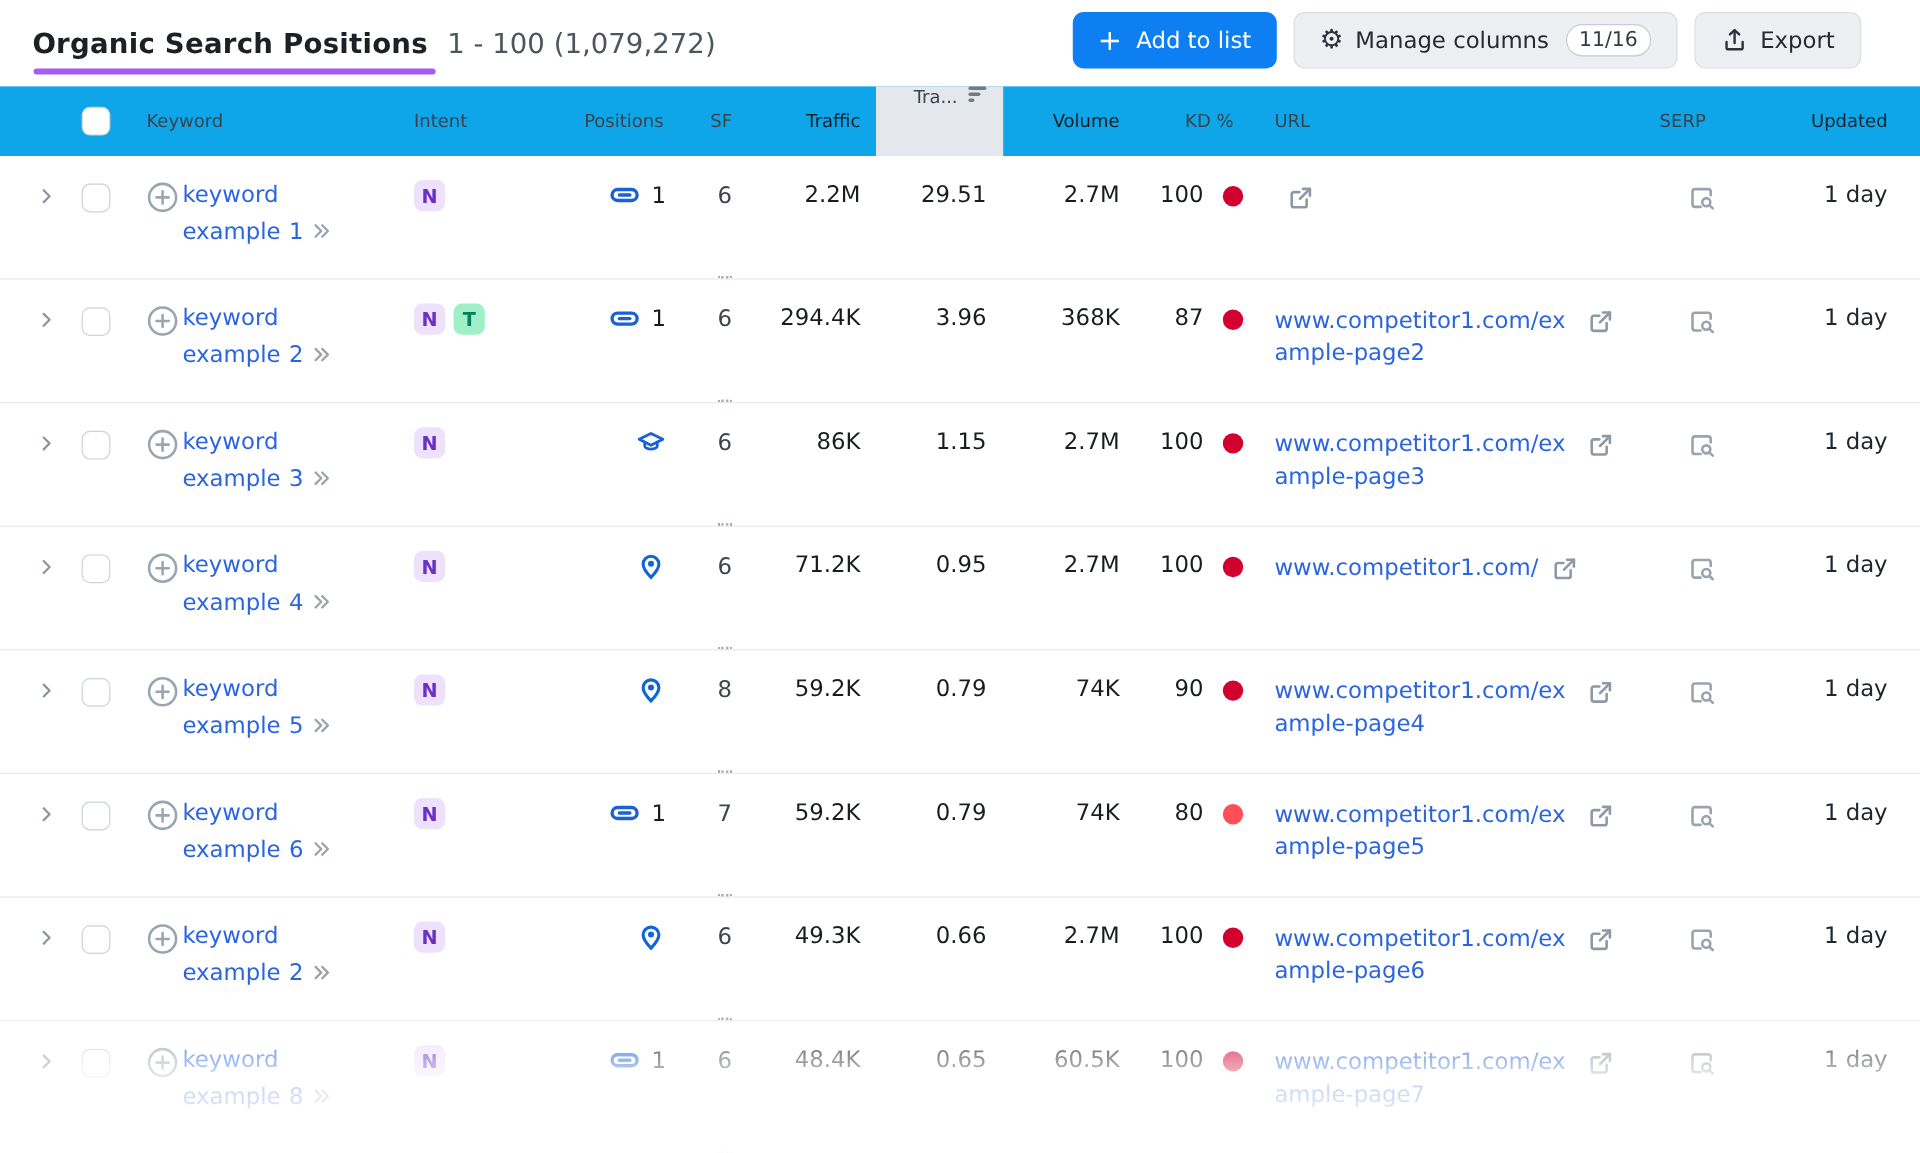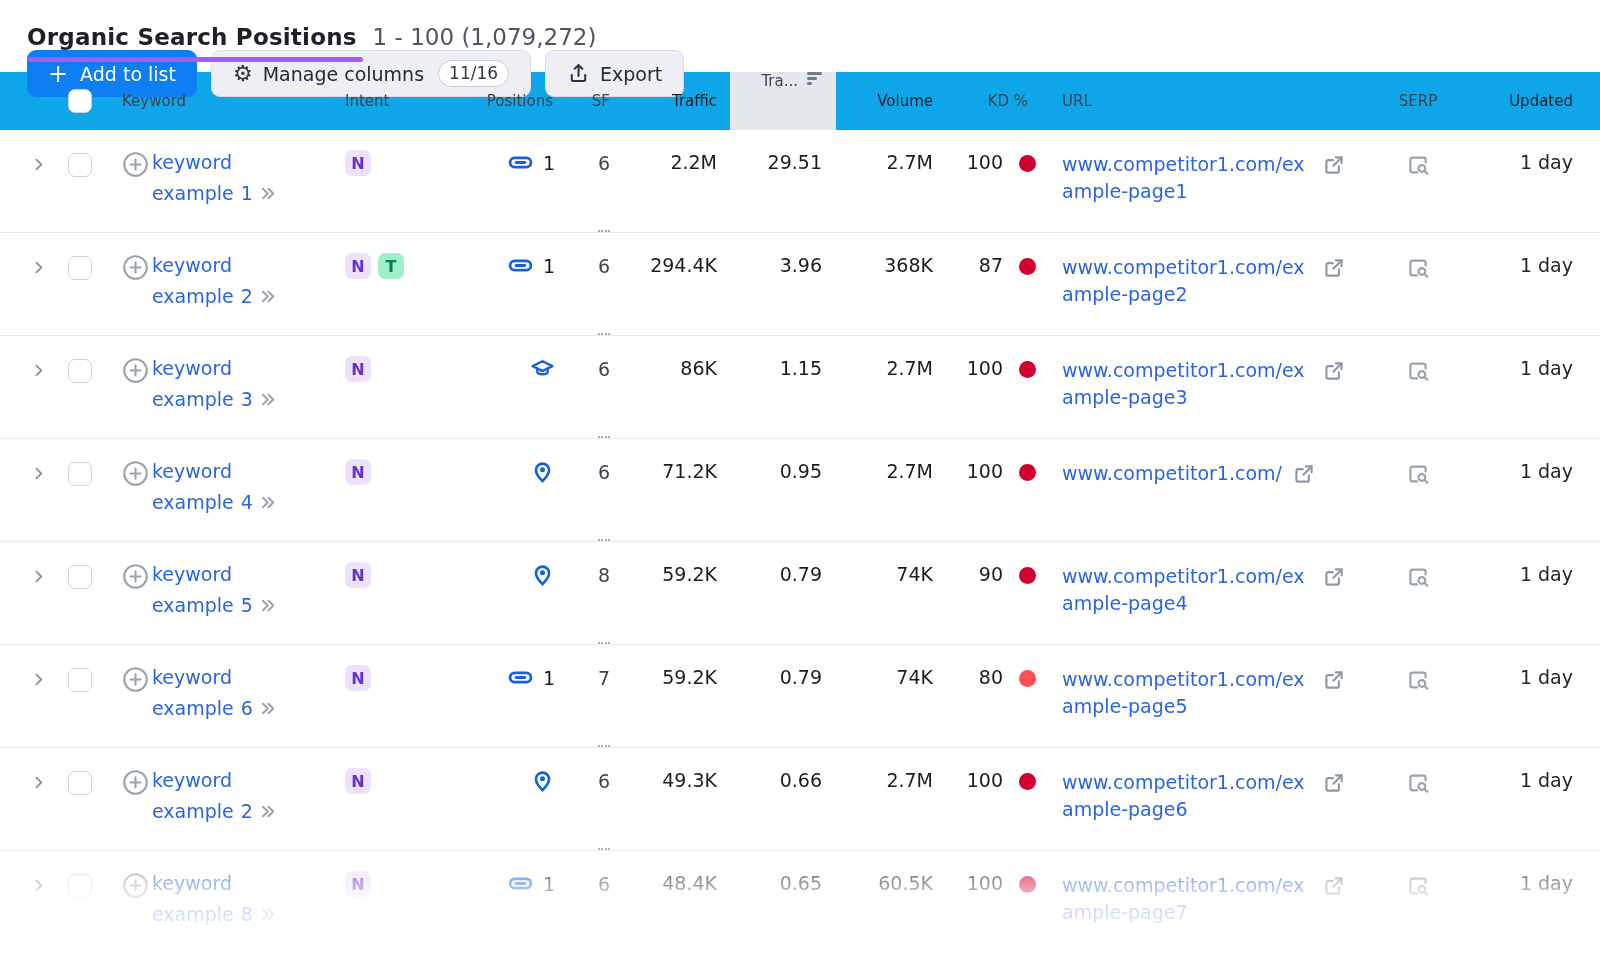--- a/index.html
+++ b/index.html
@@ -8,21 +8,21 @@
     font-family: "DejaVu Sans", "Liberation Sans", sans-serif;
     color:#20242a;
     width:1600px; height:961px;
     overflow:hidden;
   }
   .page { position:relative; width:1600px; height:961px; background:#fff; overflow:hidden; }
 
   
   .topbar {
     height:72px; display:flex; justify-content:space-between; align-items:flex-start;
-    padding:10px 49px 0 27px; background:#fff;flex-direction:column;
+    padding:10px 49px 0 27px; background:#fff;
   }
   .title-wrap { display:flex; align-items:baseline; gap:16px; margin-top:14px; }
   .page-title {
     position:relative; font-size:23px; font-weight:700; color:#1d2126; letter-spacing:.2px;
   }
   .page-title::after {
     content:""; position:absolute; left:1px; right:-6px; bottom:-12px; height:5px;
     border-radius:3px; background:var(--underline,#a55cf2);
   }
   .range { font-size:23px; color:#4e555e; font-weight:400; }
@@ -102,21 +102,21 @@
   .kd-dot { width:17px; height:17px; border-radius:50%; margin-top:4px; flex:none; }
 
   .c-url { padding-left:14px; line-height:26.5px; }
   .url-link {
     color:var(--link,#2a65df); text-decoration:none; display:inline-block;
     max-width:250px; word-break:break-all; vertical-align:top;
   }
   .ext-icon { display:inline-block; margin-left:9px; vertical-align:top; margin-top:1px; line-height:0; }
 
   .c-serp { display:flex; justify-content:center; padding-top:22px; }
-  .h-serp { text-align:center; padding-left:0; }
+  .h-serp { padding-left:0; }
 
   .c-updated { text-align:right; padding-right:27px; color:#21262c; }
 
   .hk { padding-left:18px; }
   .h-int { padding-left:13px; }
   .h-pos { text-align:right; padding-right:12px; }
   .h-sf { text-align:right; padding-right:8px; }
   .h-url { padding-left:14px; }
 
   .fade-overlay {
@@ -226,21 +226,21 @@
     <div class="cell c-sf">
       <a class="sf-link" href="#">6</a>
     </div>
     <div class="cell c-traffic">2.2M</div>
     <div class="cell c-trafficpct">29.51</div>
     <div class="cell c-volume">2.7M</div>
     <div class="cell c-kd">
       <span>100</span>
       <span class="kd-dot" style="background: rgb(209, 0, 47);"></span>
     </div>
-    <div class="cell c-url"><a class="url-link" href="#">www.competitor1.com/example-page1</a><span class="ext-icon"><svg width="26" height="26" viewBox="0 0 24 24" fill="none" stroke="#8f99a5" stroke-width="2" stroke-linecap="round" stroke-linejoin="round">
+    <div class="cell c-url"><span class="ext-icon"><svg width="26" height="26" viewBox="0 0 24 24" fill="none" stroke="#8f99a5" stroke-width="2" stroke-linecap="round" stroke-linejoin="round">
               <path d="M16.5 13.2v4.3a1.6 1.6 0 0 1-1.6 1.6H6.6A1.6 1.6 0 0 1 5 17.5V9.1a1.6 1.6 0 0 1 1.6-1.6h4.3"></path>
               <path d="M13.7 5h5.3v5.3"></path>
               <path d="M19 5l-7.6 7.6"></path>
             </svg></span></div>
     <div class="cell c-serp">
       <span>
         <svg width="26" height="26" viewBox="0 0 24 24" fill="none" stroke="#9aa3ae" stroke-width="2" stroke-linecap="round" stroke-linejoin="round">
               <path d="M19 9.8V7.2a2 2 0 0 0-2-2H7a2 2 0 0 0-2 2v9.6a2 2 0 0 0 2 2h4.2"></path>
               <circle cx="15.6" cy="15.2" r="3.1"></circle>
               <path d="M17.9 17.5L20.6 20"></path>

